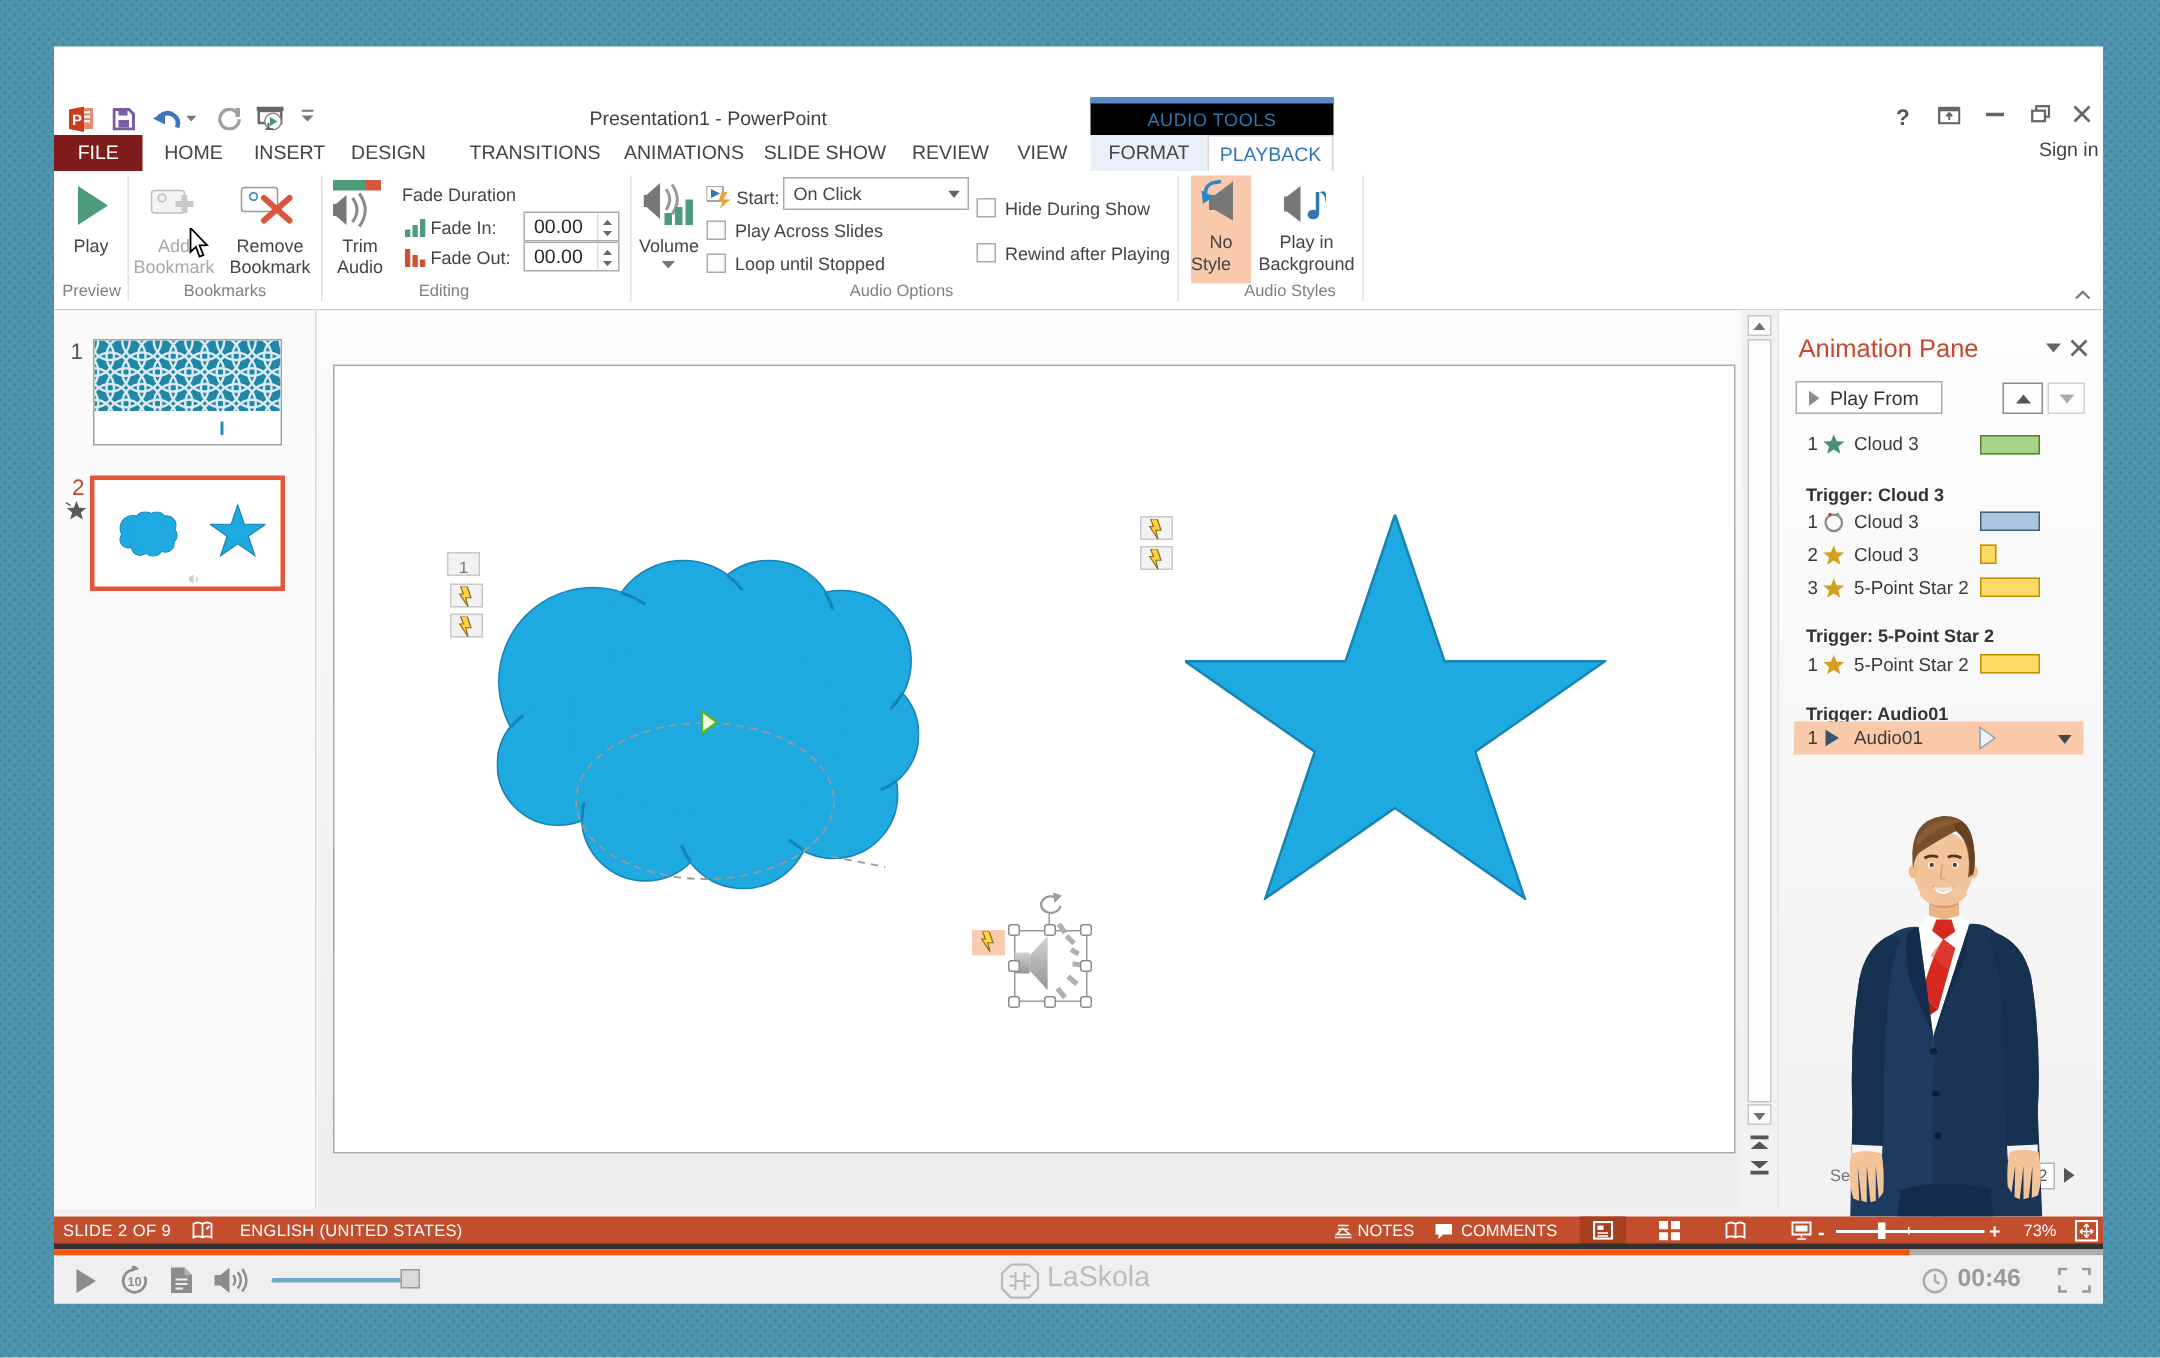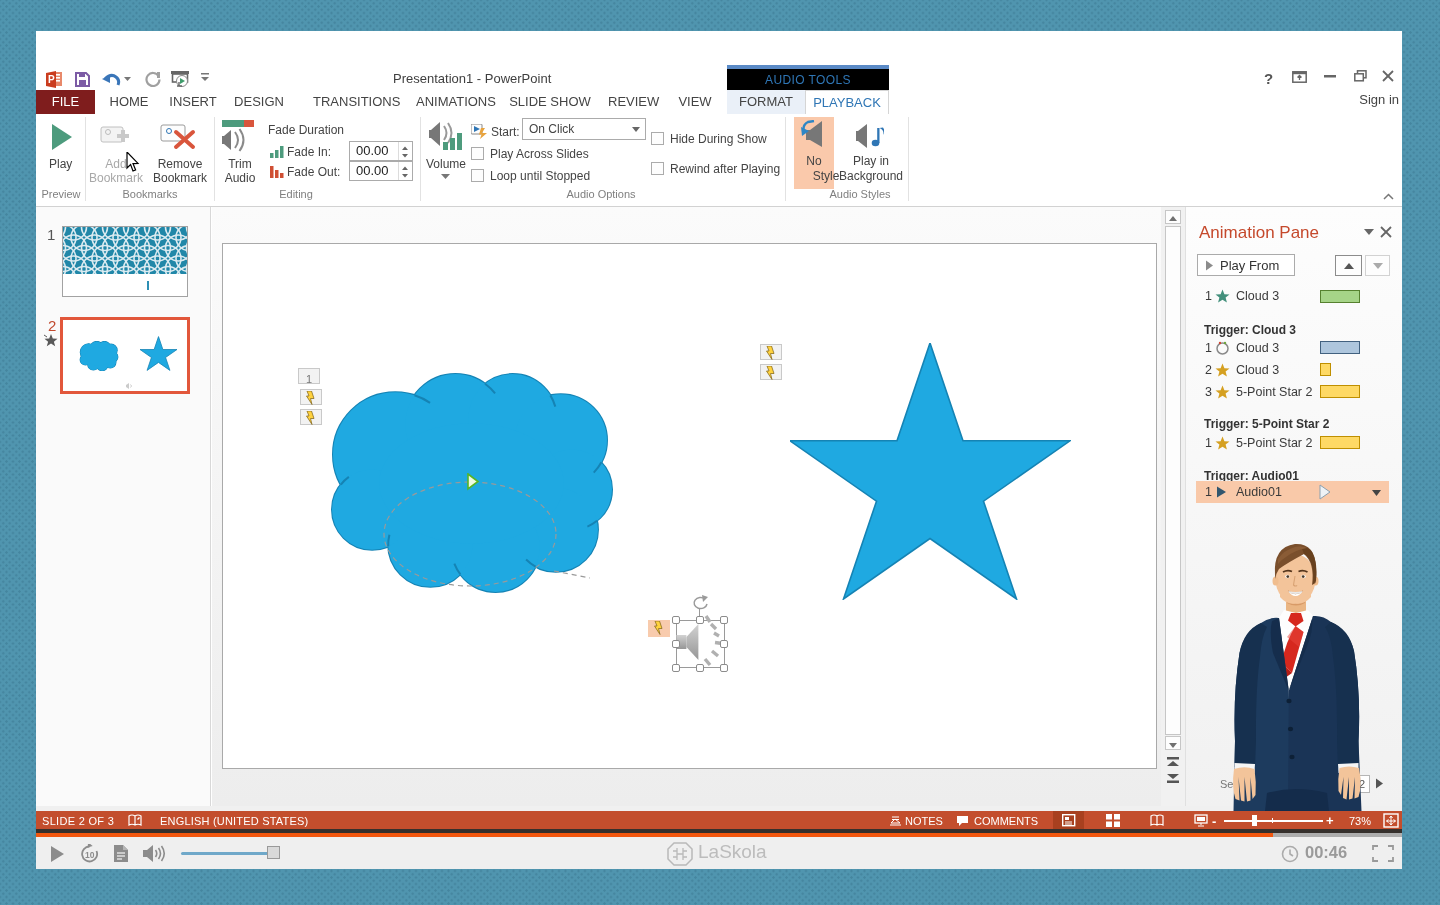--- a/index.html
+++ b/index.html
@@ -242,21 +242,21 @@
  <div class="abs" style="left:758px;top:3px;width:40px;height:72px;background:#fac9ab;"></div>
  <svg class="abs" style="left:764px;top:6px;" width="30" height="28">
   <g fill="#777">
           <polygon points="10,10 22,1 22,27 10,20"></polygon>
           <rect x="6" y="10" width="5" height="10"></rect>
         </g>
   <path d="M4 12 Q2 5 8 2 L14 1" fill="none" stroke="#2e86c5" stroke-width="2.4"></path>
         <polygon points="2,16 1,7 9,11" fill="#2e86c5"></polygon>
  </svg>
  <div class="abs rlabel" style="left:758px;top:40px;width:40px;text-align:center;">No</div>
- <div class="abs rlabel" style="left:758px;top:55px;width:64px;text-align:center;">Style</div>
+ <div class="abs rlabel" style="left:758px;top:55px;width:64px;">Style</div>
  <svg class="abs" style="left:820px;top:8px;" width="28" height="26">
   <g fill="#777">
           <polygon points="2,9 11,2 11,26 2,19"></polygon>
           <rect x="0" y="9" width="4" height="10"></rect>
         </g>
   <ellipse cx="19.5" cy="21" rx="3.8" ry="3.2" fill="#2f76b5"></ellipse>
         <rect x="21.2" y="6" width="2.3" height="15" fill="#2f76b5"></rect>
         <path d="M23.5 6 q4.5 1.5 4 7 q2 -4 -0.5 -7.5 z" fill="#2f76b5"></path>
  </svg>
  <div class="abs rlabel" style="left:800px;top:40px;width:70px;text-align:center;">Play in</div>
@@ -600,21 +600,21 @@
    <path d="M9.5 224 L30 225 L29.5 234 L9.5 233 Z" fill="#f5f5f5"></path>
    <path d="M113 225 L133.5 224 L133.5 233 L113.5 234 Z" fill="#f5f5f5"></path>
    <path d="M9 230 Q6.5 248 10.5 260 L14.5 261.5 L13.5 238 L16 261.5 L19.5 262.5 L19.5 238 L22 262.5 L25.5 261.5 L25.5 238 L27.5 260 L30.5 256 Q31.5 243 29.5 230 Q19.5 226.5 9 230 Z" fill="#f3c49a"></path>
    <path d="M134 229 Q137.5 246 133.5 258 L129.5 259.5 L130 238 L127.5 259.5 L124 260.5 L124 238 L121.5 260.5 L118 259 L118.5 238 L116 256 L113.5 252 Q112.5 240 114.5 229 Q124 226 134 229 Z" fill="#f3c49a"></path>
    <path d="M40 272 L42 254 Q71 246 102 254 L104 272 Z" fill="#142c4b"></path>
   </g>
  </svg>
 </div>
 <div class="abs" style="left:0;top:775px;width:1366px;height:5px;background:#f0f0f0;"></div>
 <div id="status">
- <div class="abs" style="left:6px;top:4px;letter-spacing:.3px;">SLIDE 2 OF 3</div>
+ <div class="abs" style="left:6px;top:4px;letter-spacing:.3px;">SLIDE 2 OF 9</div>
  <svg class="abs" style="left:92px;top:3px;" width="14" height="13">
         <path d="M1 2 q3 -2 6 0 q3 -2 6 0 l0 9 q-3 -1.5 -6 0 q-3 -1.5 -6 0 z M7 2 l0 9" fill="none" stroke="#fff" stroke-width="1.2"></path>
         <path d="M9 5 l2 -2 1 1 -2 2 z" fill="#fff"></path>
       </svg>
  <div class="abs" style="left:124px;top:4px;letter-spacing:.2px;">ENGLISH (UNITED STATES)</div>
  <svg class="abs" style="left:853px;top:4px;" width="13" height="12">
         <path d="M2 8 l4 -4 5 4 z" fill="none" stroke="#fff"></path>
         <line x1="1" y1="10" x2="12" y2="10" stroke="#fff"></line>
         <line x1="3" y1="2" x2="10" y2="2" stroke="#fff"></line>
         <line x1="3" y1="4.5" x2="10" y2="4.5" stroke="#fff"></line>

